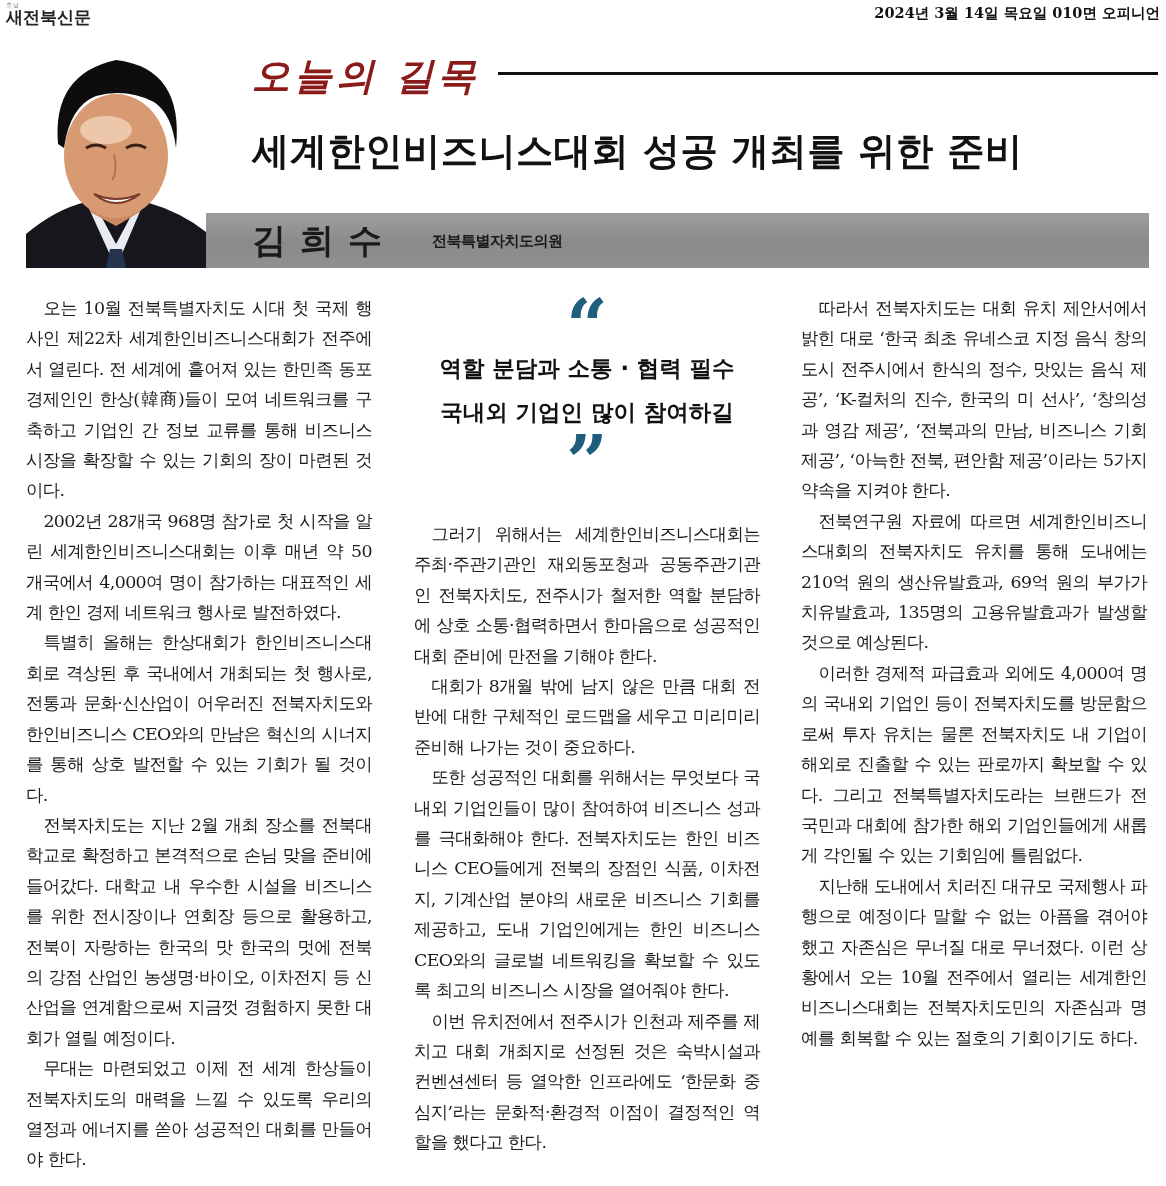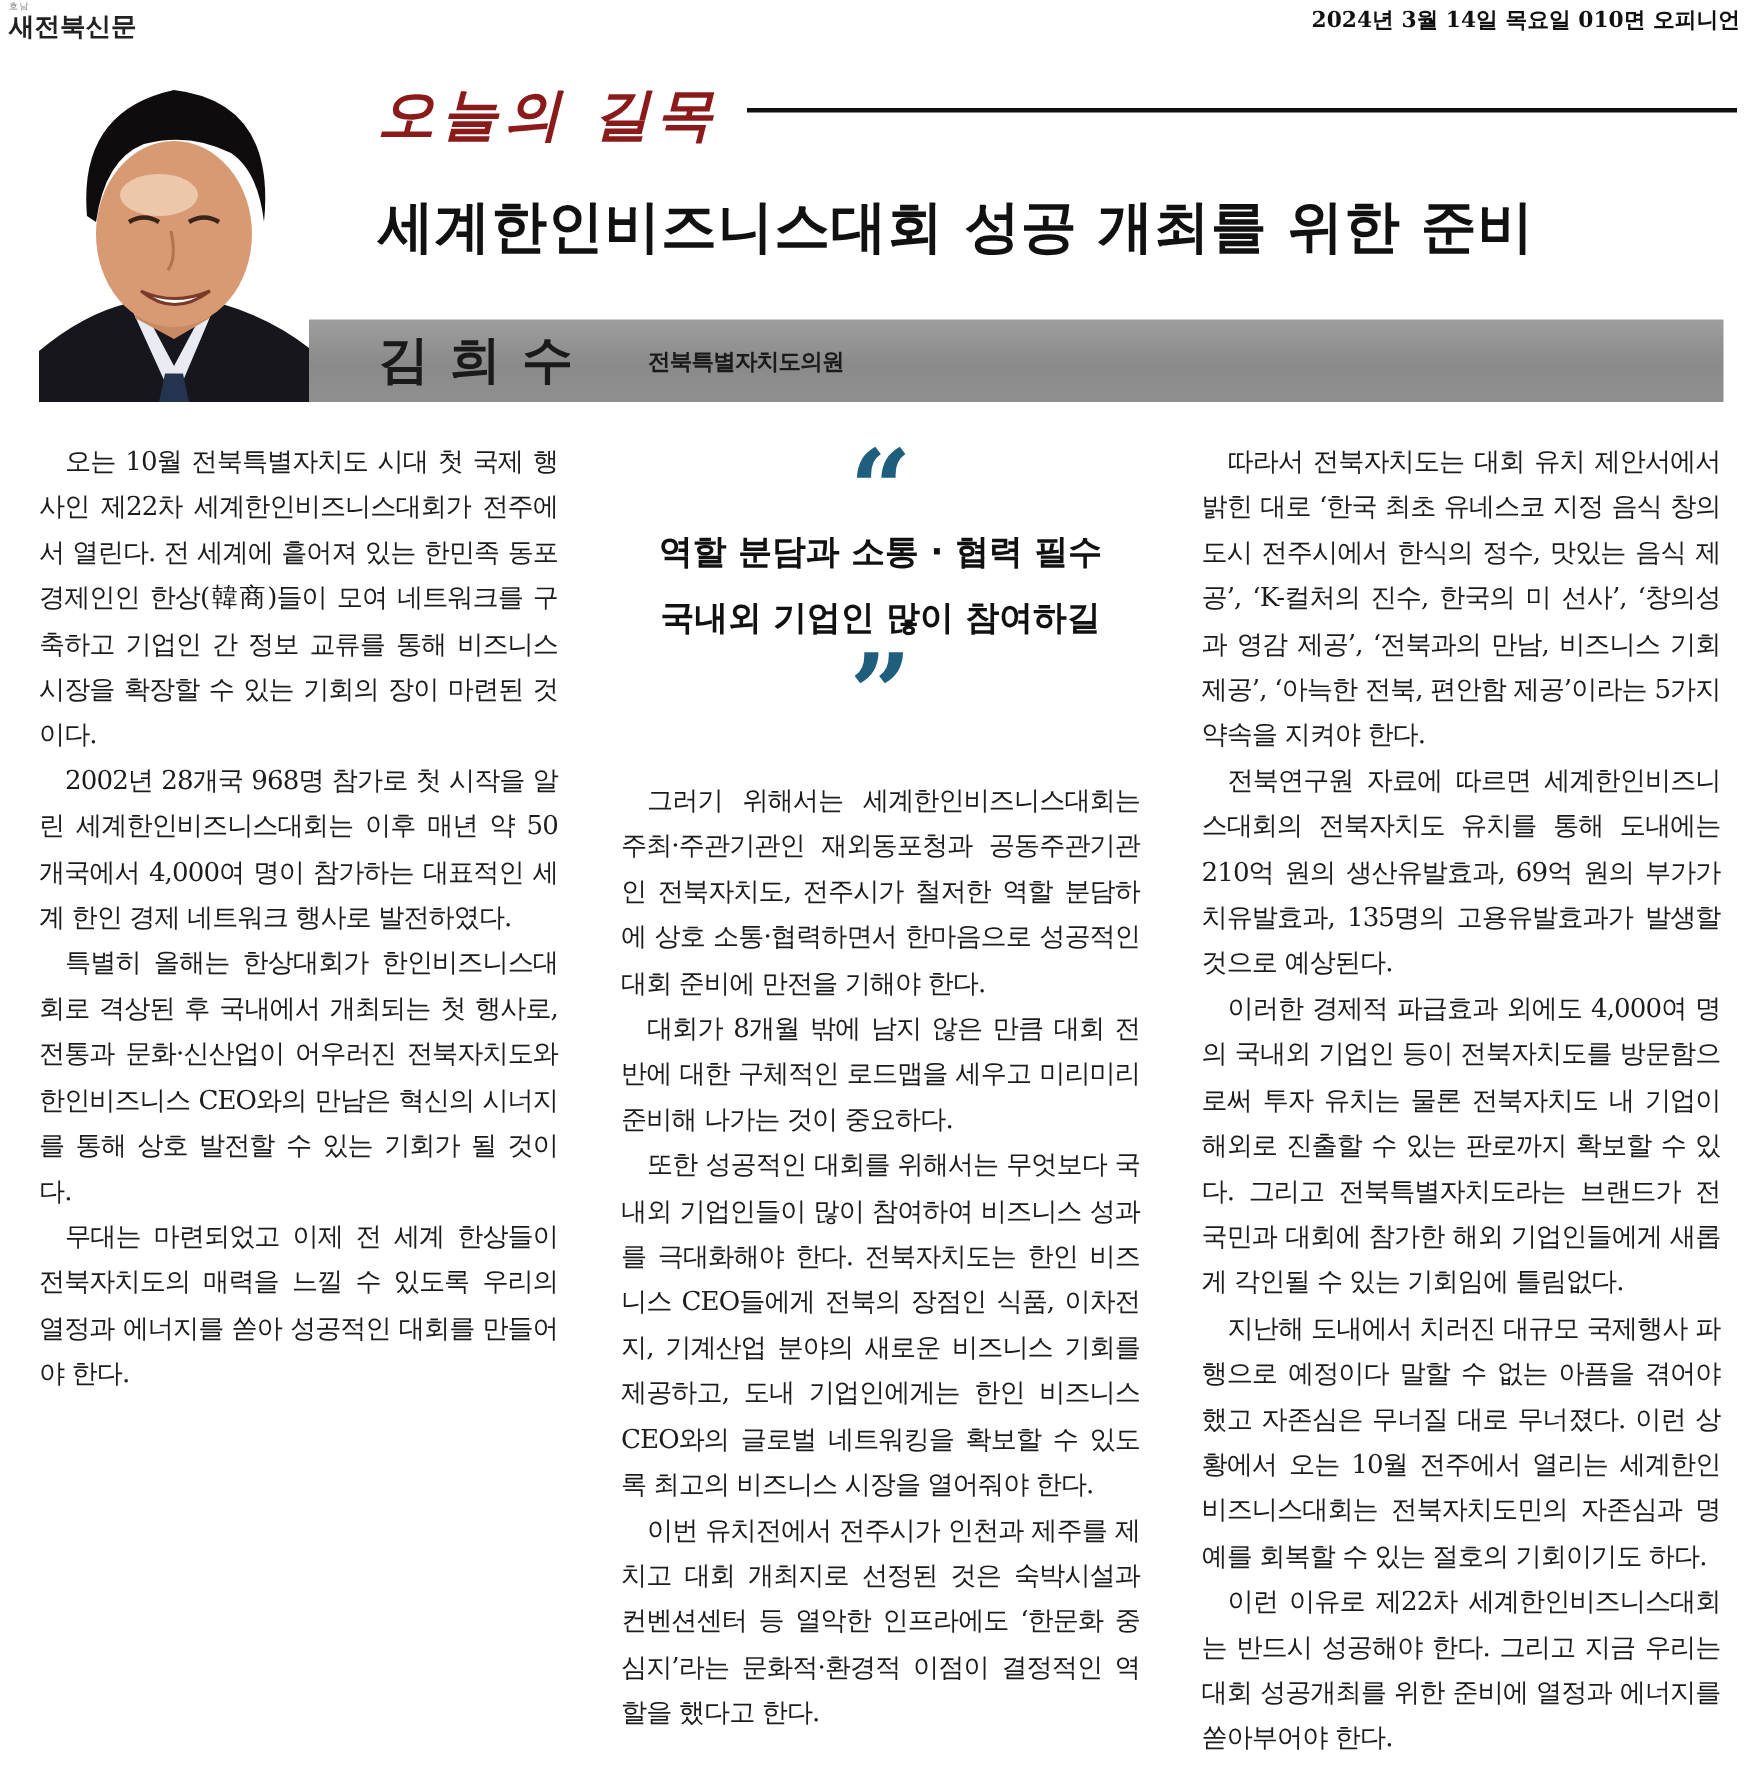--- a/index.html
+++ b/index.html
@@ -84,20 +84,21 @@
 
 <div class="byline-bar">
   <span class="author">김희수</span>
   <span class="role">전북특별자치도의원</span>
 </div>
 
 <div class="col col-1">
   <p>오는 10월 전북특별자치도 시대 첫 국제 행사인 제22차 세계한인비즈니스대회가 전주에서 열린다. 전 세계에 흩어져 있는 한민족 동포 경제인인 한상(韓商)들이 모여 네트워크를 구축하고 기업인 간 정보 교류를 통해 비즈니스 시장을 확장할 수 있는 기회의 장이 마련된 것이다.</p>
   <p>2002년 28개국 968명 참가로 첫 시작을 알린 세계한인비즈니스대회는 이후 매년 약 50개국에서 4,000여 명이 참가하는 대표적인 세계 한인 경제 네트워크 행사로 발전하였다.</p>
   <p>특별히 올해는 한상대회가 한인비즈니스대회로 격상된 후 국내에서 개최되는 첫 행사로, 전통과 문화·신산업이 어우러진 전북자치도와 한인비즈니스 CEO와의 만남은 혁신의 시너지를 통해 상호 발전할 수 있는 기회가 될 것이다.</p>
+  <p>전북자치도는 지난 2월 개최 장소를 전북대학교로 확정하고 본격적으로 손님 맞을 준비에 들어갔다. 대학교 내 우수한 시설을 비즈니스를 위한 전시장이나 연회장 등으로 활용하고, 전북이 자랑하는 한국의 맛 한국의 멋에 전북의 강점 산업인 농생명·바이오, 이차전지 등 신산업을 연계함으로써 지금껏 경험하지 못한 대회가 열릴 예정이다.</p>
   <p>무대는 마련되었고 이제 전 세계 한상들이 전북자치도의 매력을 느낄 수 있도록 우리의 열정과 에너지를 쏟아 성공적인 대회를 만들어야 한다.</p>
 </div>
 
 <div class="pull">
   <div class="q open">“</div>
   <div class="lines">
     <div class="line">역할 분담과 소통 · 협력 필수</div>
     <div class="line">국내외 기업인 많이 참여하길</div>
   </div>
   <div class="q close" style="padding-top:8px;">”</div>
@@ -108,14 +109,13 @@
   <p>대회가 8개월 밖에 남지 않은 만큼 대회 전반에 대한 구체적인 로드맵을 세우고 미리미리 준비해 나가는 것이 중요하다.</p>
   <p>또한 성공적인 대회를 위해서는 무엇보다 국내외 기업인들이 많이 참여하여 비즈니스 성과를 극대화해야 한다. 전북자치도는 한인 비즈니스 CEO들에게 전북의 장점인 식품, 이차전지, 기계산업 분야의 새로운 비즈니스 기회를 제공하고, 도내 기업인에게는 한인 비즈니스 CEO와의 글로벌 네트워킹을 확보할 수 있도록 최고의 비즈니스 시장을 열어줘야 한다.</p>
   <p>이번 유치전에서 전주시가 인천과 제주를 제치고 대회 개최지로 선정된 것은 숙박시설과 컨벤션센터 등 열악한 인프라에도 ‘한문화 중심지’라는 문화적·환경적 이점이 결정적인 역할을 했다고 한다.</p>
 </div>
 
 <div class="col col-3">
   <p>따라서 전북자치도는 대회 유치 제안서에서 밝힌 대로 ‘한국 최초 유네스코 지정 음식 창의도시 전주시에서 한식의 정수, 맛있는 음식 제공’, ‘K-컬처의 진수, 한국의 미 선사’, ‘창의성과 영감 제공’, ‘전북과의 만남, 비즈니스 기회 제공’, ‘아늑한 전북, 편안함 제공’이라는 5가지 약속을 지켜야 한다.</p>
   <p>전북연구원 자료에 따르면 세계한인비즈니스대회의 전북자치도 유치를 통해 도내에는 210억 원의 생산유발효과, 69억 원의 부가가치유발효과, 135명의 고용유발효과가 발생할 것으로 예상된다.</p>
   <p>이러한 경제적 파급효과 외에도 4,000여 명의 국내외 기업인 등이 전북자치도를 방문함으로써 투자 유치는 물론 전북자치도 내 기업이 해외로 진출할 수 있는 판로까지 확보할 수 있다. 그리고 전북특별자치도라는 브랜드가 전 국민과 대회에 참가한 해외 기업인들에게 새롭게 각인될 수 있는 기회임에 틀림없다.</p>
   <p>지난해 도내에서 치러진 대규모 국제행사 파행으로 예정이다 말할 수 없는 아픔을 겪어야 했고 자존심은 무너질 대로 무너졌다. 이런 상황에서 오는 10월 전주에서 열리는 세계한인비즈니스대회는 전북자치도민의 자존심과 명예를 회복할 수 있는 절호의 기회이기도 하다.</p>
-  <p>이런 이유로 제22차 세계한인비즈니스대회는 반드시 성공해야 한다. 그리고 지금 우리는 대회 성공개최를 위한 준비에 열정과 에너지를 쏟아부어야 한다.</p>
 </div>
 
 </body></html>

